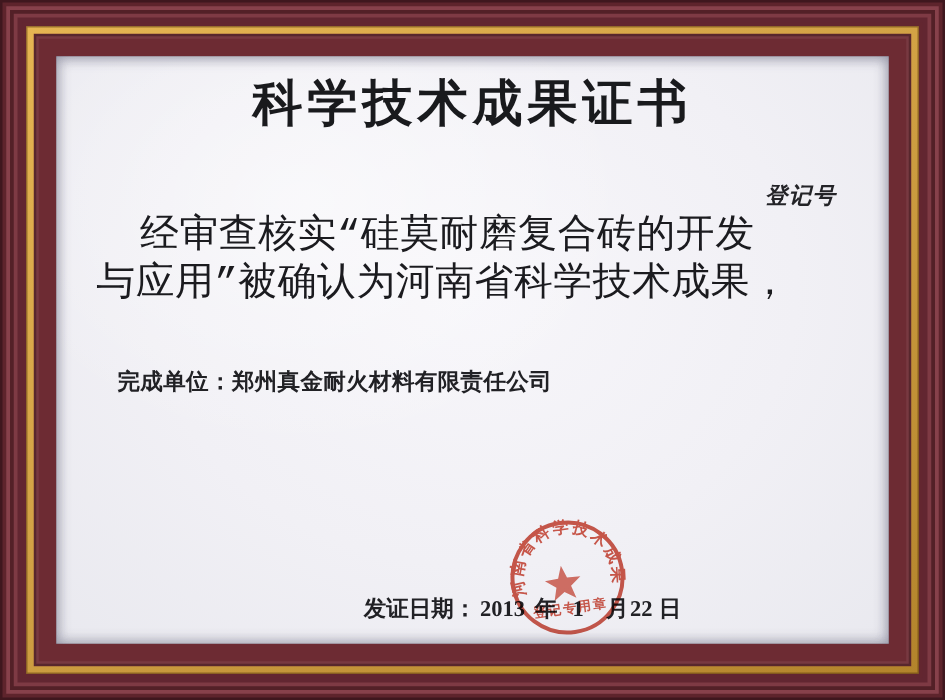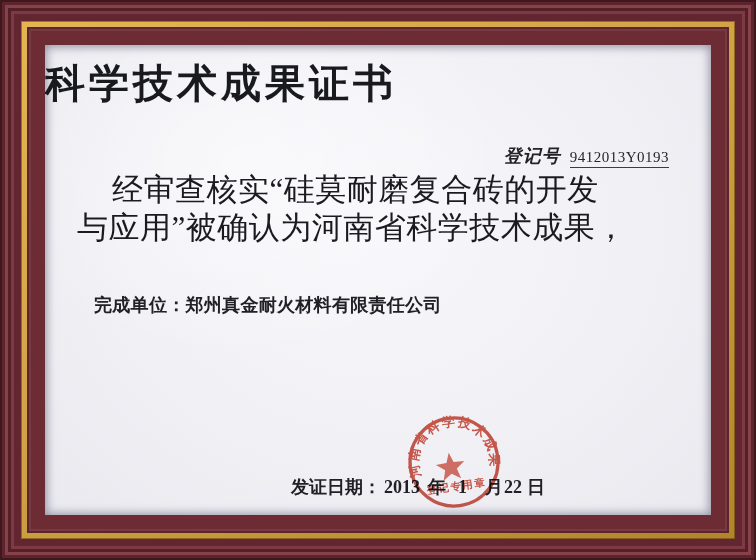--- a/index.html
+++ b/index.html
@@ -38,40 +38,40 @@
       radial-gradient(ellipse at 50% 40%, #f7f6fa 0%, #f1f0f5 55%, #e9e9ef 100%);
     box-shadow:
       inset 0 4px 9px rgba(60,60,90,.22),
       inset 0 -4px 9px rgba(60,60,90,.16),
       inset 4px 0 9px rgba(60,60,90,.16),
       inset -4px 0 9px rgba(60,60,90,.16);
     color:#1c1c20;
   }
   
   .title{
-    position:absolute;left:0;right:0;top:16px;
+    position:absolute;left:0;right:0;top:16px;text-align:center;
     font-family:"Liberation Sans", sans-serif;font-weight:bold;
     font-size:40px;line-height:44px;letter-spacing:4px;color:#191a1d;
     white-space:nowrap;
   }
   .reg-line{
     position:absolute;top:99px;right:42px;
     display:flex;align-items:baseline;gap:9px;white-space:nowrap;
   }
   .reg-label{
     font-family:"Liberation Sans", sans-serif;font-weight:bold;
     font-size:18px;letter-spacing:1px;color:#232327;font-style:italic;
   }
   .reg-number{
     font-family:"Liberation Serif", serif;font-size:15px;letter-spacing:.5px;
     color:#26262c;border-bottom:1.5px solid #3c3c44;padding-bottom:1px;
   }
   .body-text{
     position:absolute;left:32px;right:18px;top:126px;
-    font-size:31px;line-height:37.5px;letter-spacing:.5px;color:#1b1b1f;
+    font-size:31px;line-height:37.5px;letter-spacing:.5px;color:#1b1b1f;font-family:Liberation Mono, monospace;
   }
   .body-text .line{white-space:nowrap;}
   .body-text .line.indent{text-indent:35px;}
   .unit-line{
     position:absolute;left:49px;top:248px;white-space:nowrap;
     font-size:18px;font-weight:600;letter-spacing:.3px;color:#212125;
   }
   .issuer-line{
     position:absolute;left:246px;top:402px;white-space:nowrap;
     font-size:18px;font-weight:600;color:#212125;
@@ -99,21 +99,20 @@
 
 <div class="frame">
   <div class="gold-stripe">
     <div class="frame-inner">
       <div class="paper">
 
         <div class="title">科学技术成果证书</div>
 
         <div class="reg-line">
           <span class="reg-label">登记号</span>
-          <span class="reg-number">9412013Y0193</span>
         </div>
 
         <div class="body-text">
           <div class="line indent">经审查核实“硅莫耐磨复合砖的开发</div>
           <div class="line">与应用”被确认为河南省科学技术成果，</div>
         </div>
 
         <div class="unit-line">
           <span>完成单位：</span><span>郑州真金耐火材料有限责任公司</span>
         </div>

